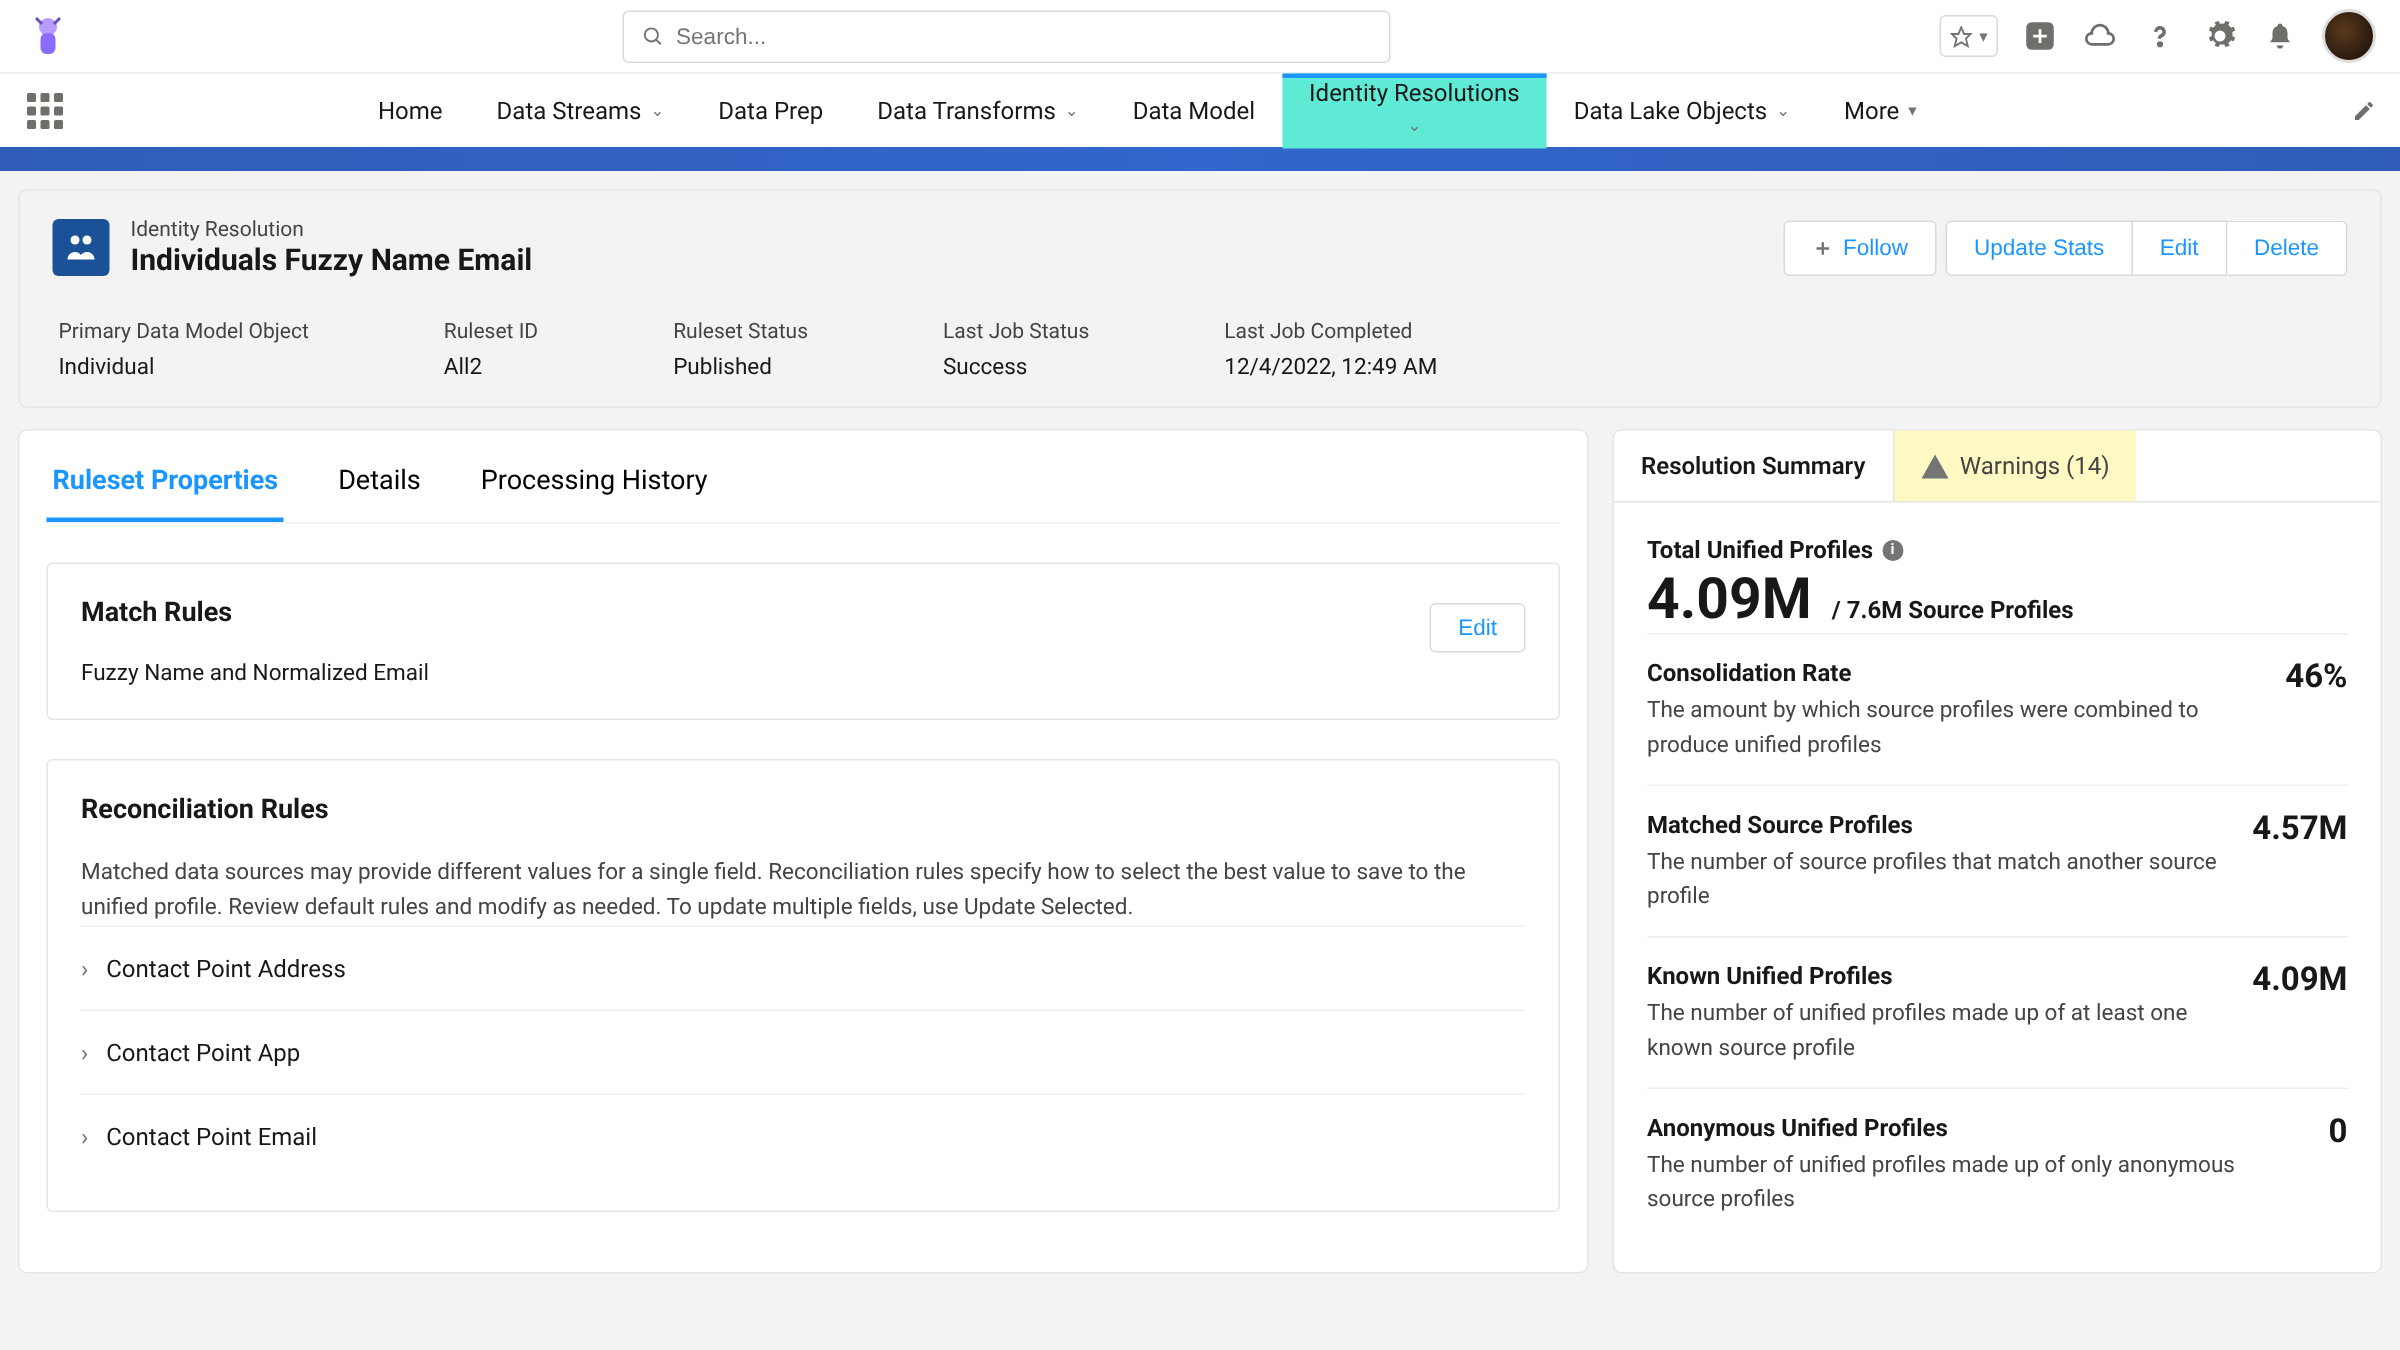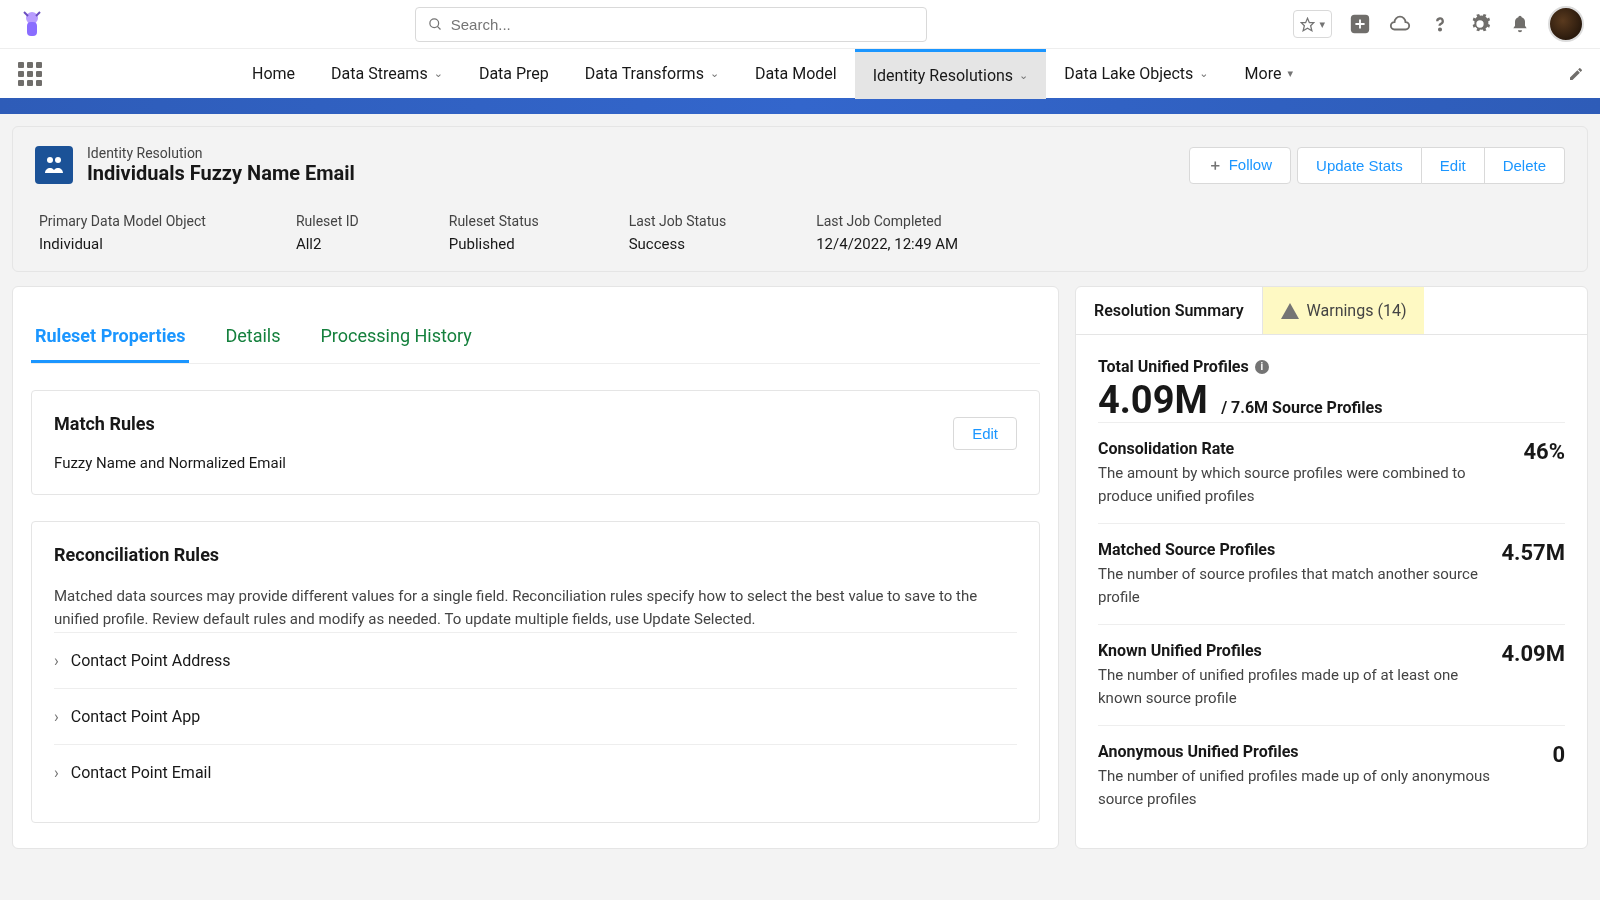--- a/index.html
+++ b/index.html
@@ -102,22 +102,23 @@
     padding: 0 18px;
     height: 50px;
     display: flex;
     align-items: center;
     gap: 6px;
     font-size: 16px;
     color: #181818;
     cursor: pointer;
   }
   .nav-item.active {
-    background: #e5e5e5;
+    background: #5eead4;
     border-top: 3px solid #1b96ff;
+    flex-direction: column;
   }
   .chev { font-size: 11px; color: #747474; }
   .pencil { margin-left: auto; color: #747474; }
   .blue-strip {
     height: 16px;
     background: linear-gradient(90deg, #2e5cb8 0%, #3366cc 50%, #2e5cb8 100%);
   }
   .page {
     padding: 12px;
   }
@@ -170,39 +171,39 @@
   .content-row {
     display: flex;
     gap: 16px;
     margin-top: 14px;
   }
   .left-col {
     flex: 1;
     background: #fff;
     border-radius: 6px;
     border: 1px solid #e5e5e5;
-    padding: 16px 18px 18px 18px;
+    padding: 1px 18px 18px 18px;
   }
   .right-col {
     width: 513px;
     background: #fff;
     border-radius: 6px;
     border: 1px solid #e5e5e5;
     padding: 0;
   }
   .ltabs {
     display: flex;
     gap: 32px;
     padding: 14px 0 0 0;
     border-bottom: 1px solid #eee;
   }
   .ltab {
     padding: 8px 4px 14px 4px;
     font-size: 18px;
-    color: #15803d;
+    color: #000000;
     cursor: pointer;
   }
   .ltab.active {
     color: #1b96ff;
     font-weight: 700;
     border-bottom: 3px solid #1b96ff;
   }
   .subcard {
     border: 1px solid #e5e5e5;
     border-radius: 4px;

